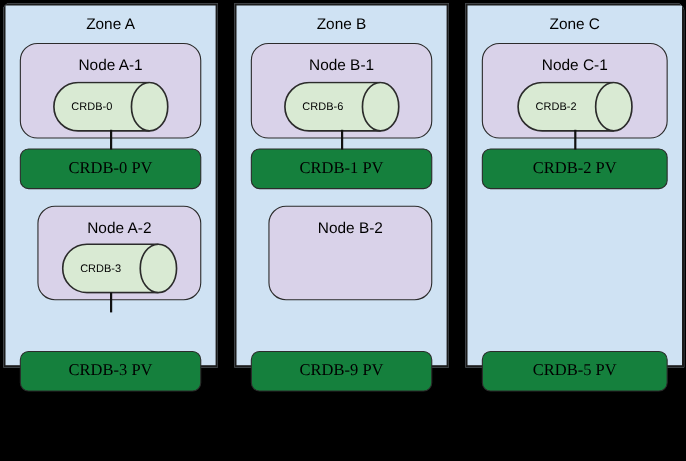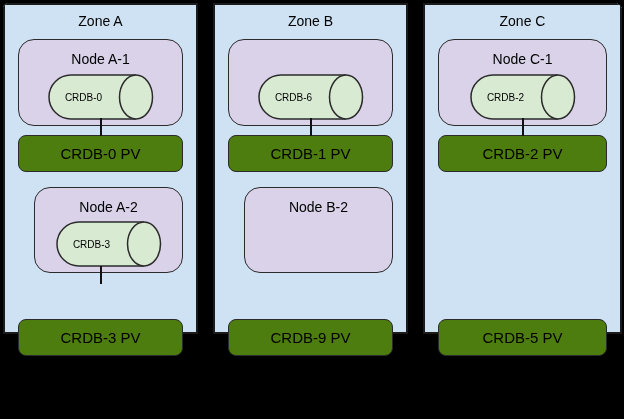--- a/index.html
+++ b/index.html
@@ -72,28 +72,29 @@
     background: #111;
     left: calc(50% - 1px);
     z-index: 3;
   }
   .connector-row1 { top: 113px; height: 18px; }
   .connector-row2 { top: 261px; height: 18px; }
   .pv {
     position: absolute;
     left: 13px; right: 13px;
     height: 37px;
-    background: #4d7c0f;
+    background: #15803d;
     border: 1.5px solid #2b2b2b;
     border-radius: 8px;
     box-sizing: border-box;
     display: flex;
     align-items: center;
     justify-content: center;
     font-size: 15px;
+    font-family: Liberation Serif, serif;
   }
   .pv-row1 { top: 130px; }
   .pv-row2 { top: 278px; margin-top: 36px; }
 </style>
 </head>
 <body>
 
 <div class="stage">
 
   <section class="zone zone-a">
@@ -127,20 +128,21 @@
     <div class="connector connector-row2"></div>
     <div class="pv pv-row2">
       <span class="pv-label">CRDB-3 PV</span>
     </div>
   </section>
 
   <section class="zone zone-b">
     <div class="zone-label">Zone B</div>
 
     <div class="node node-row1">
+      <div class="node-label">Node B-1</div>
       <div class="cylinder">
         <svg width="106" height="46" viewBox="0 0 106 46" aria-hidden="true">
           <path d="M 88 1 L 23 1 A 22 22 0 0 0 23 45 L 88 45" fill="#d9ead3" stroke="#2b2b2b" stroke-width="1.5"></path>
           <ellipse cx="88" cy="23" rx="16.5" ry="22" fill="#d9ead3" stroke="#2b2b2b" stroke-width="1.5"></ellipse>
         </svg>
         <span class="cyl-label">CRDB-6</span>
       </div>
     </div>
     <div class="connector connector-row1"></div>
     <div class="pv pv-row1">

